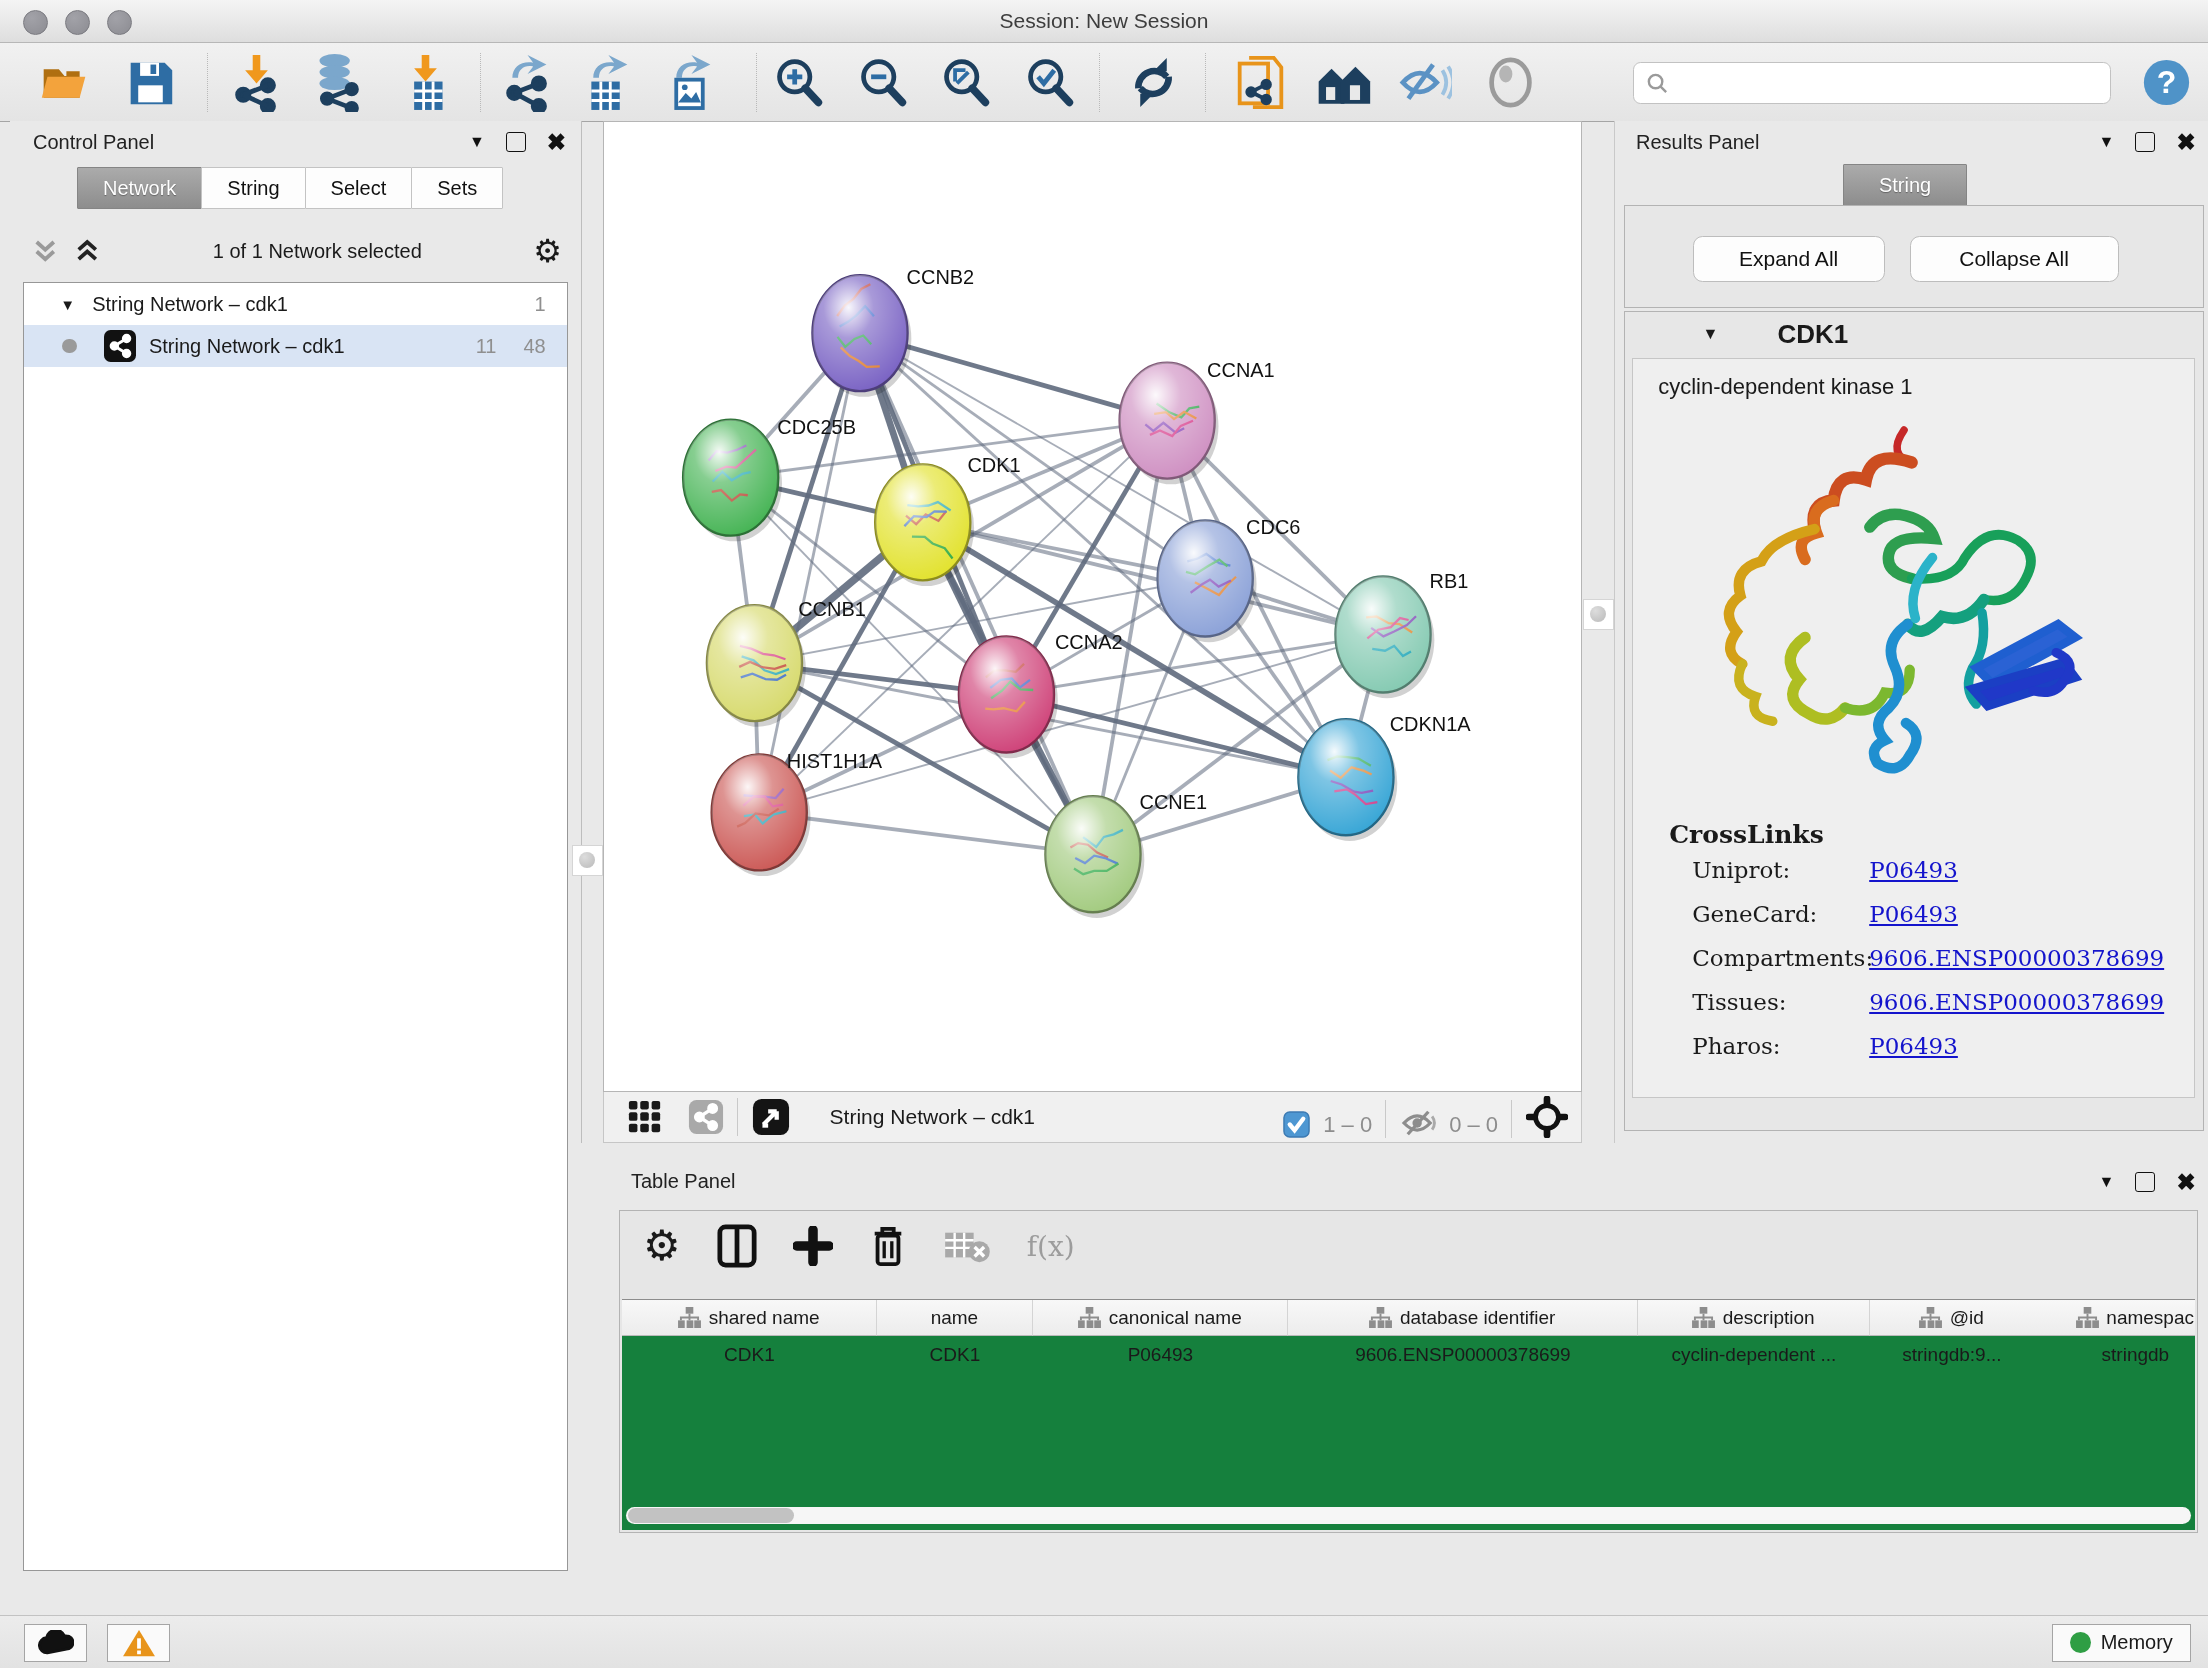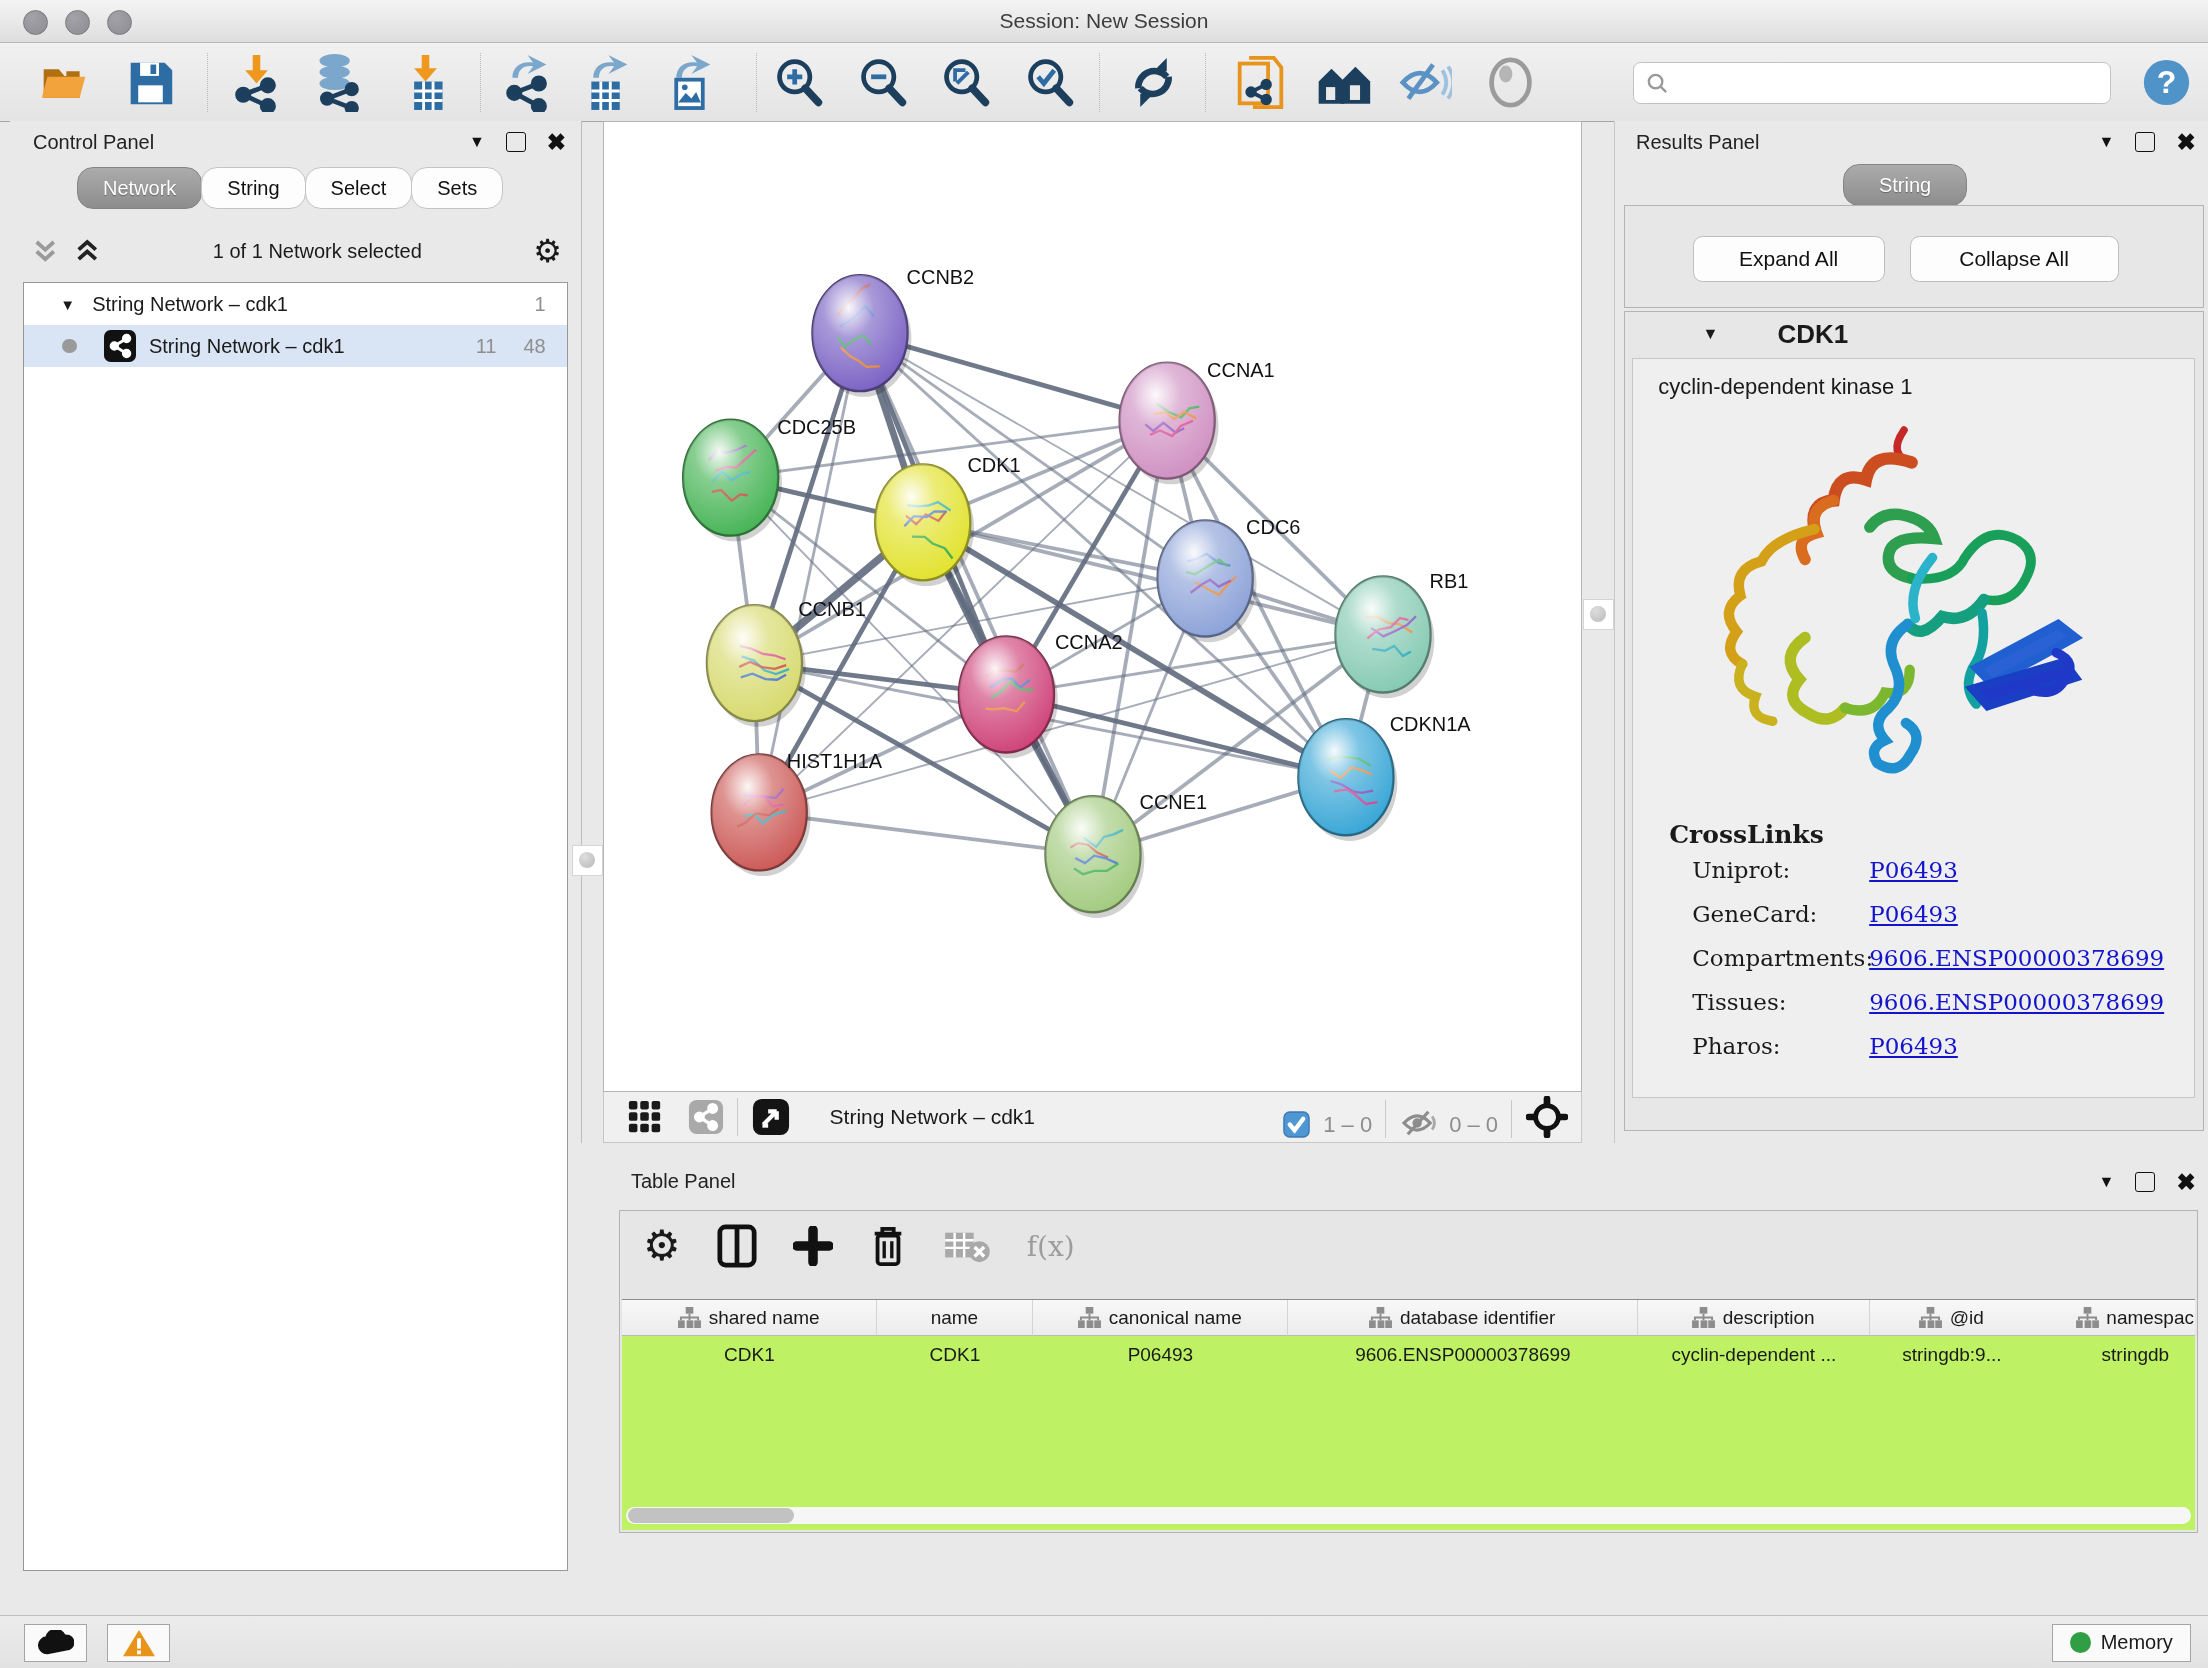--- a/index.html
+++ b/index.html
@@ -21,21 +21,21 @@
               border:1px solid #c2c2c2;border-radius:7.6px;display:flex;align-items:center;}
   #search-box input{border:none;outline:none;font-size:19px;flex:1;background:transparent;
                     font-family:"Liberation Sans",sans-serif;}
   
   .panel-title{font-size:20px;color:#222;}
   .ph-icons{position:absolute;display:flex;gap:21px;align-items:center;}
   .ph-tri{font-size:16px;color:#111;}
   .ph-float{width:18px;height:18px;border:1.9px solid #111;border-radius:2.9px;}
   .ph-x{font-size:23px;font-weight:bold;color:#111;line-height:18px;}
   .tab{height:42px;display:flex;align-items:center;justify-content:center;font-size:20px;
-       border:1px solid #c3c3c3;background:#fdfdfd;color:#111;border-radius:16px;box-sizing:border-box;}
+       border:1px solid #c3c3c3;background:#fdfdfd;color:#111;border-radius:1px;box-sizing:border-box;}
   .tab.active{background:linear-gradient(#ababab,#8d8d8d);color:#fff;border-color:#858585;
               text-shadow:0 1px 1px rgba(0,0,0,.35);}
   
   #control-panel{left:10px;top:121px;width:571px;height:1494px;background:#e9e9e9;border-right:1px solid #bdbdbd;}
   #cp-list{position:absolute;left:13.3px;top:161px;right:13.3px;bottom:44px;background:#fff;border:1px solid #979797;}
   .tree-row{position:relative;height:42px;display:flex;align-items:center;font-size:20px;}
   .tree-row.selected{background:#d9e4f4;}
   .count{color:#8f8f8f;}
   
   #canvas{left:603px;top:121px;width:979px;height:971px;background:#fff;border:1px solid #b5b5b5;box-sizing:border-box;text-align:center;}
@@ -45,21 +45,21 @@
   
   #results-panel{left:1614px;top:121px;width:594px;height:1022px;background:#e9e9e9;border-left:1.9px solid #c9c9c9;}
   .rp-box{position:absolute;left:8.6px;width:580px;border:1.9px solid #b3b3b3;background:#e7e7e7;box-sizing:border-box;}
   .btn{background:#fdfdfd;border:1px solid #bdbdbd;border-radius:9.5px;font-size:21px;
        display:flex;align-items:center;justify-content:center;color:#111;}
   .serif{font-family:"DejaVu Serif","Liberation Serif",serif;}
   a.xlink{color:#1414cc;text-decoration:underline;font-family:"DejaVu Serif","Liberation Serif",serif;font-size:23px;}
   
   #table-panel{left:572px;top:1143px;width:1637px;height:472px;background:#e9e9e9;}
   #tp-box{position:absolute;left:47px;top:67px;width:1579px;height:323px;border:1.9px solid #b3b3b3;background:#e6e6e6;box-sizing:border-box;}
-  #tp-table{position:absolute;left:1.9px;top:88px;right:1.9px;bottom:1.9px;background:#bef264;border-top:1.9px solid #8c8c8c;overflow:hidden;text-align:right;}
+  #tp-table{position:absolute;left:1.9px;top:88px;right:1.9px;bottom:1.9px;background:#15803d;border-top:1.9px solid #8c8c8c;overflow:hidden;text-align:right;}
   .th-cell{position:absolute;top:0;height:36px;background:linear-gradient(#f8f8f8,#ececec);
            border-right:1px solid #d4d4d4;border-bottom:1px solid #b9b9b9;display:flex;align-items:center;
            justify-content:center;font-size:19px;gap:7.6px;box-sizing:border-box;}
   .td-cell{position:absolute;top:36px;height:38px;display:flex;align-items:center;justify-content:center;font-size:19px;}
   #hscroll{position:absolute;left:3.8px;bottom:5.7px;height:17px;right:3.8px;background:#f6f6f6;border-radius:8.6px;}
   #hthumb{position:absolute;left:1.9px;top:1px;width:166px;height:15px;background:#c2c2c2;border-radius:7.6px;}
   
   #statusbar{left:0;top:1615px;width:2208px;height:53px;background:linear-gradient(#ececec,#e2e2e2);border-top:1px solid #c2c2c2;}
   .sb-btn{position:absolute;top:7.6px;height:38px;background:#fafafa;border:1.9px solid #a5a5a5;display:flex;
           align-items:center;justify-content:center;box-sizing:border-box;}

